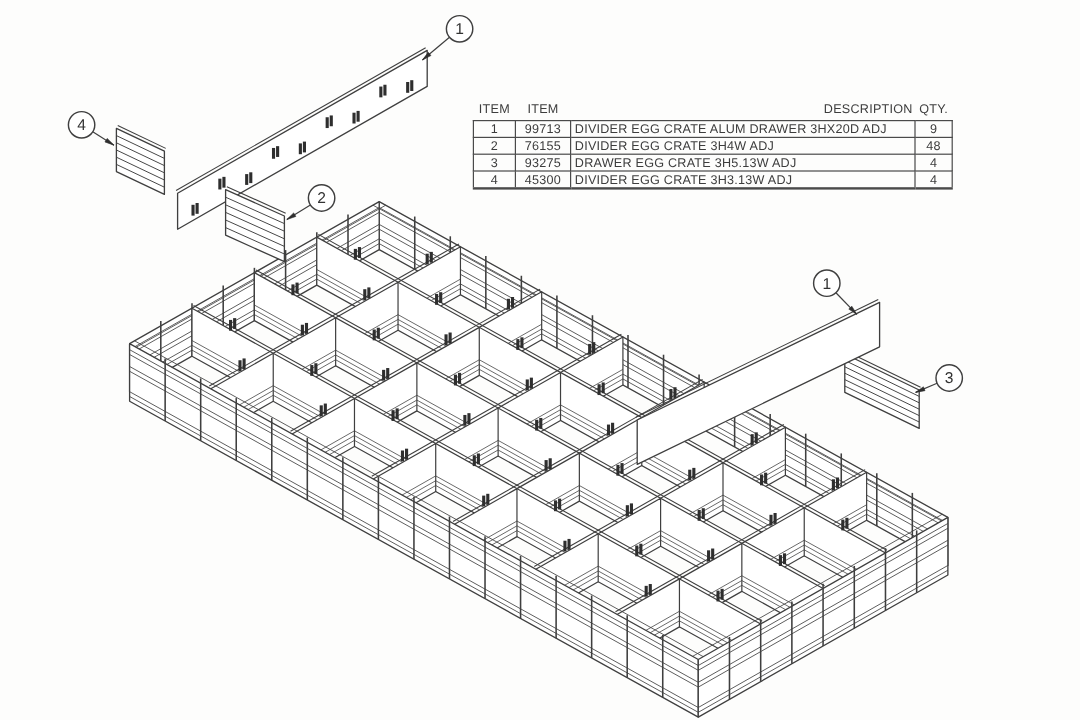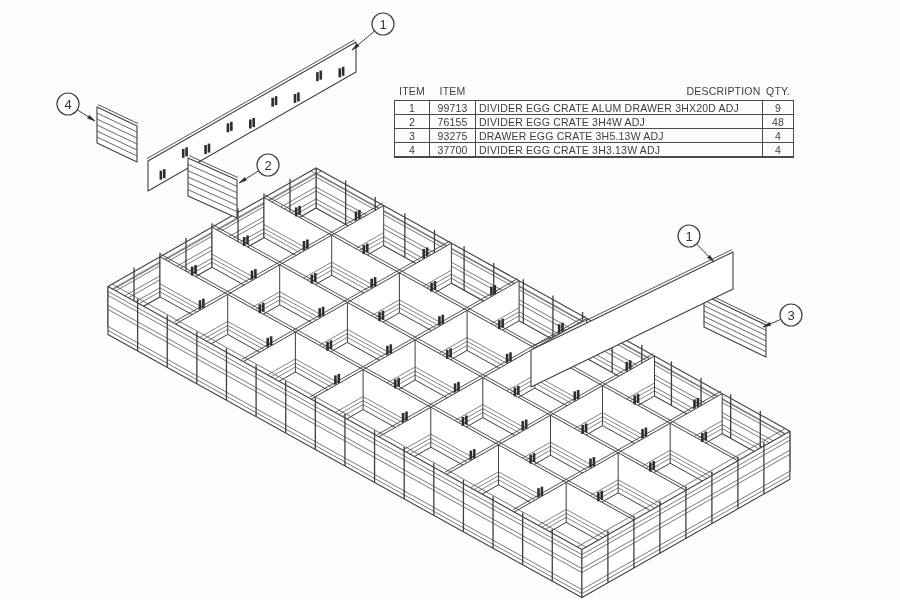--- a/index.html
+++ b/index.html
@@ -441,20 +441,20 @@
             <td class="col-qty">48</td>
           </tr>
           <tr>
             <td class="col-item">3</td>
             <td class="col-part">93275</td>
             <td class="col-description">DRAWER EGG CRATE 3H5.13W ADJ</td>
             <td class="col-qty">4</td>
           </tr>
           <tr>
             <td class="col-item">4</td>
-            <td class="col-part">37700</td>
+            <td class="col-part">45300</td>
             <td class="col-description">DIVIDER EGG CRATE 3H3.13W ADJ</td>
             <td class="col-qty">4</td>
           </tr>
         </tbody>
     </table>
   </div>
 </div>
 
 </body></html>

